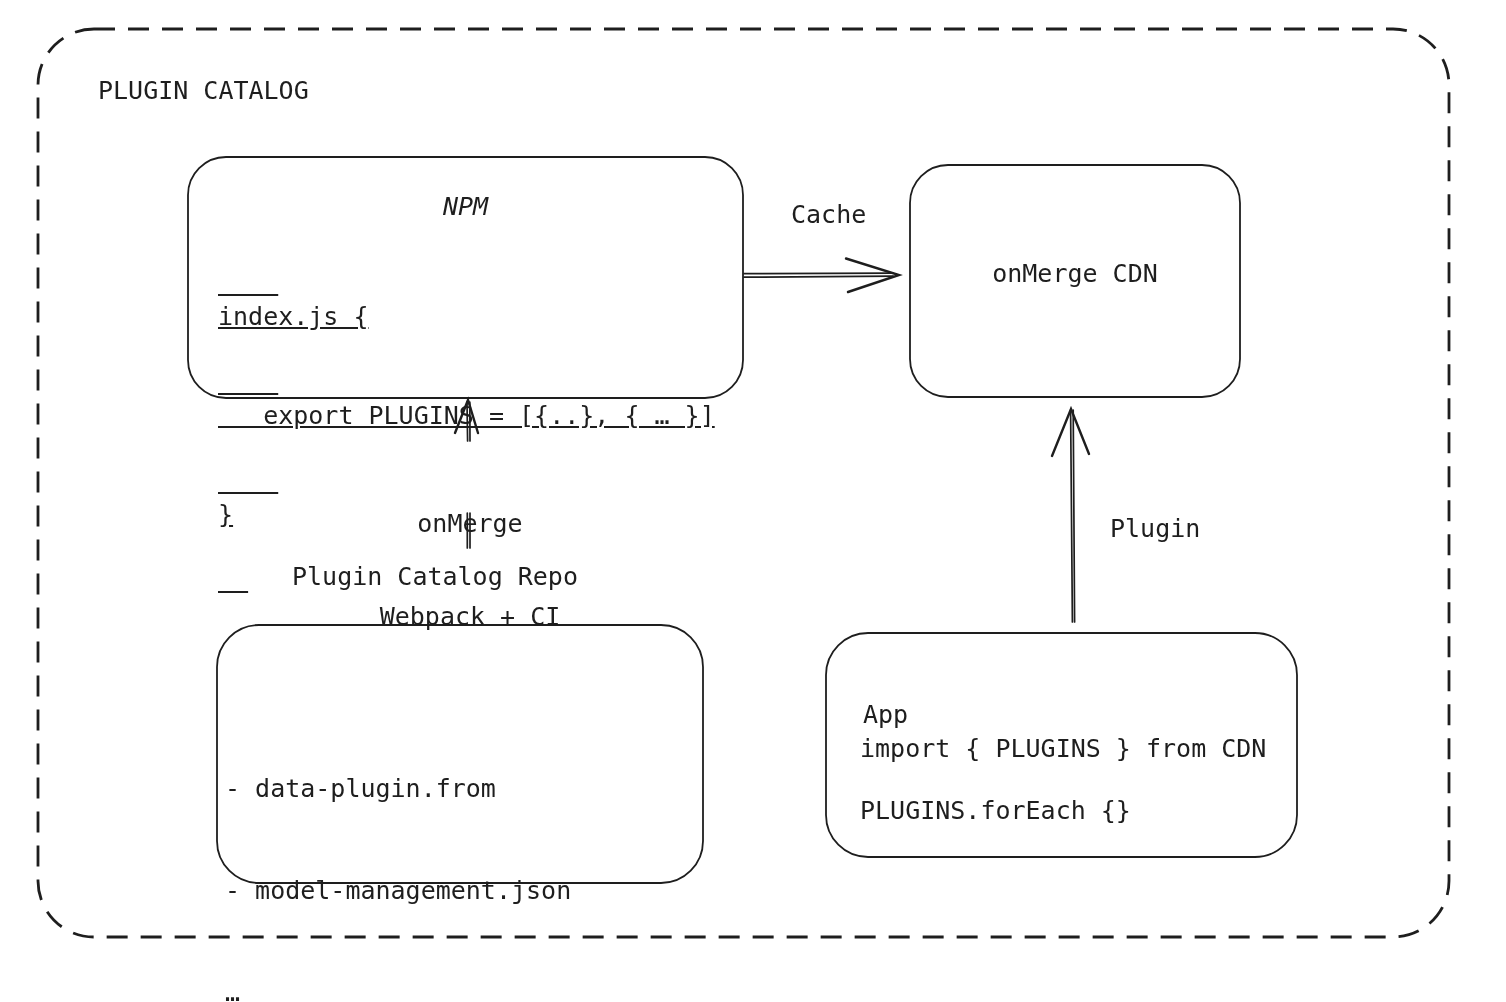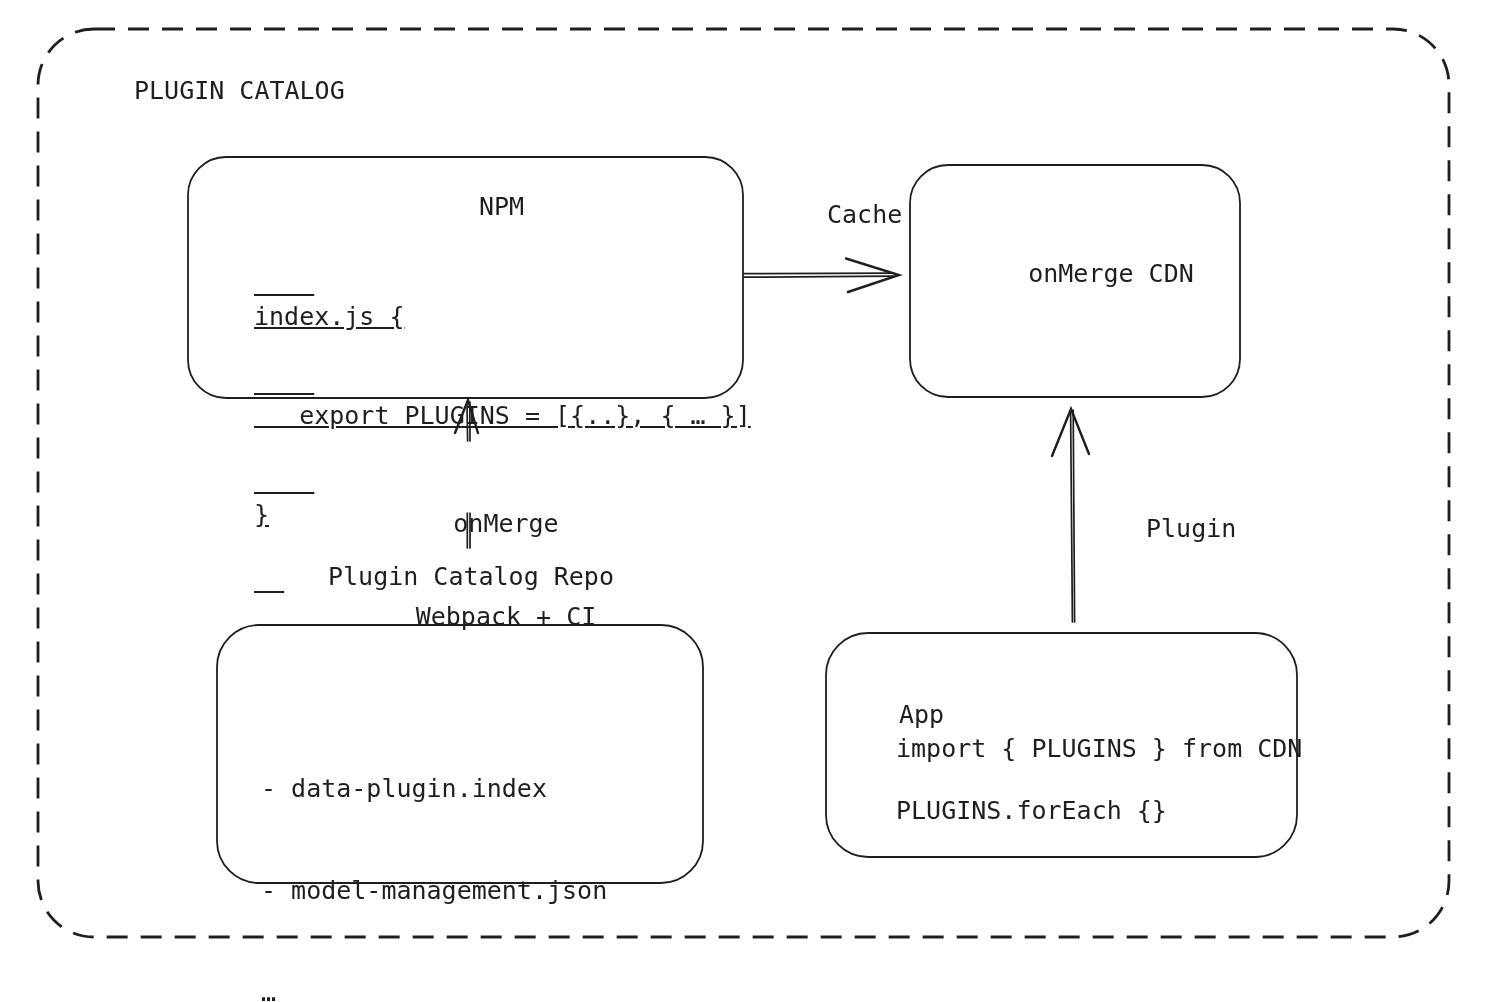--- a/index.html
+++ b/index.html
@@ -22,21 +22,20 @@
     top: 0;
     width: 1506px;
     height: 1002px;
   }
   .txt {
     position: absolute;
     font-size: 25px;
     line-height: 31px;
     white-space: pre;
     color: #1e1e1e;
-    margin-left: 36px;
   }
   .code {
     line-height: 33px;
   }
   .list {
     line-height: 34px;
   }
   .center {
     text-align: center;
   }
@@ -74,39 +73,39 @@
 
     <g stroke="#1e1e1e" stroke-linecap="round">
       <line x1="1070.6" y1="410" x2="1072.4" y2="622" stroke-width="1.7"></line>
       <line x1="1073.2" y1="410" x2="1074.6" y2="622" stroke-width="1.7"></line>
       <polyline points="1052,456 1071,409 1089,454" stroke-width="2.4" fill="none"></polyline>
     </g>
   </svg>
 
   <div class="txt" style="left:98px; top:75px;">PLUGIN CATALOG</div>
 
-  <div class="txt center" style="left:188px; top:191px; width:555px;">NPM</div>
+  <div class="txt center" style="left:188px; top:191px; width:555px;font-style:italic;">NPM</div>
   <div class="txt code" style="left:218px; top:234px;text-decoration:underline;">
     <div>index.js {</div>
     <div>   export PLUGINS = [{..}, { … }]</div>
     <div>}</div>
   </div>
 
   <div class="txt" style="left:791px; top:199px;text-align:center;">Cache</div>
 
   <div class="txt center" style="left:910px; top:258px; width:330px;">onMerge CDN</div>
 
   <div class="txt center" style="left:320px; top:446px; width:300px;">
     <div>onMerge</div>
     <div>Webpack + CI</div>
   </div>
 
   <div class="txt center" style="left:235px; top:561px; width:400px;">Plugin Catalog Repo</div>
   <div class="txt list" style="left:225px; top:704px;">
-    <div>- data-plugin.index</div>
+    <div>- data-plugin.from</div>
     <div>- model-management.json</div>
     <div>…</div>
   </div>
 
   <div class="txt" style="left:1110px; top:513px;">Plugin</div>
 
   <div class="txt" style="left:863px; top:699px;text-align:center;">App</div>
   <div class="txt" style="left:860px; top:733px;">import { PLUGINS } from CDN</div>
   <div class="txt" style="left:860px; top:795px;text-align:right;">PLUGINS.forEach {}</div>
 

